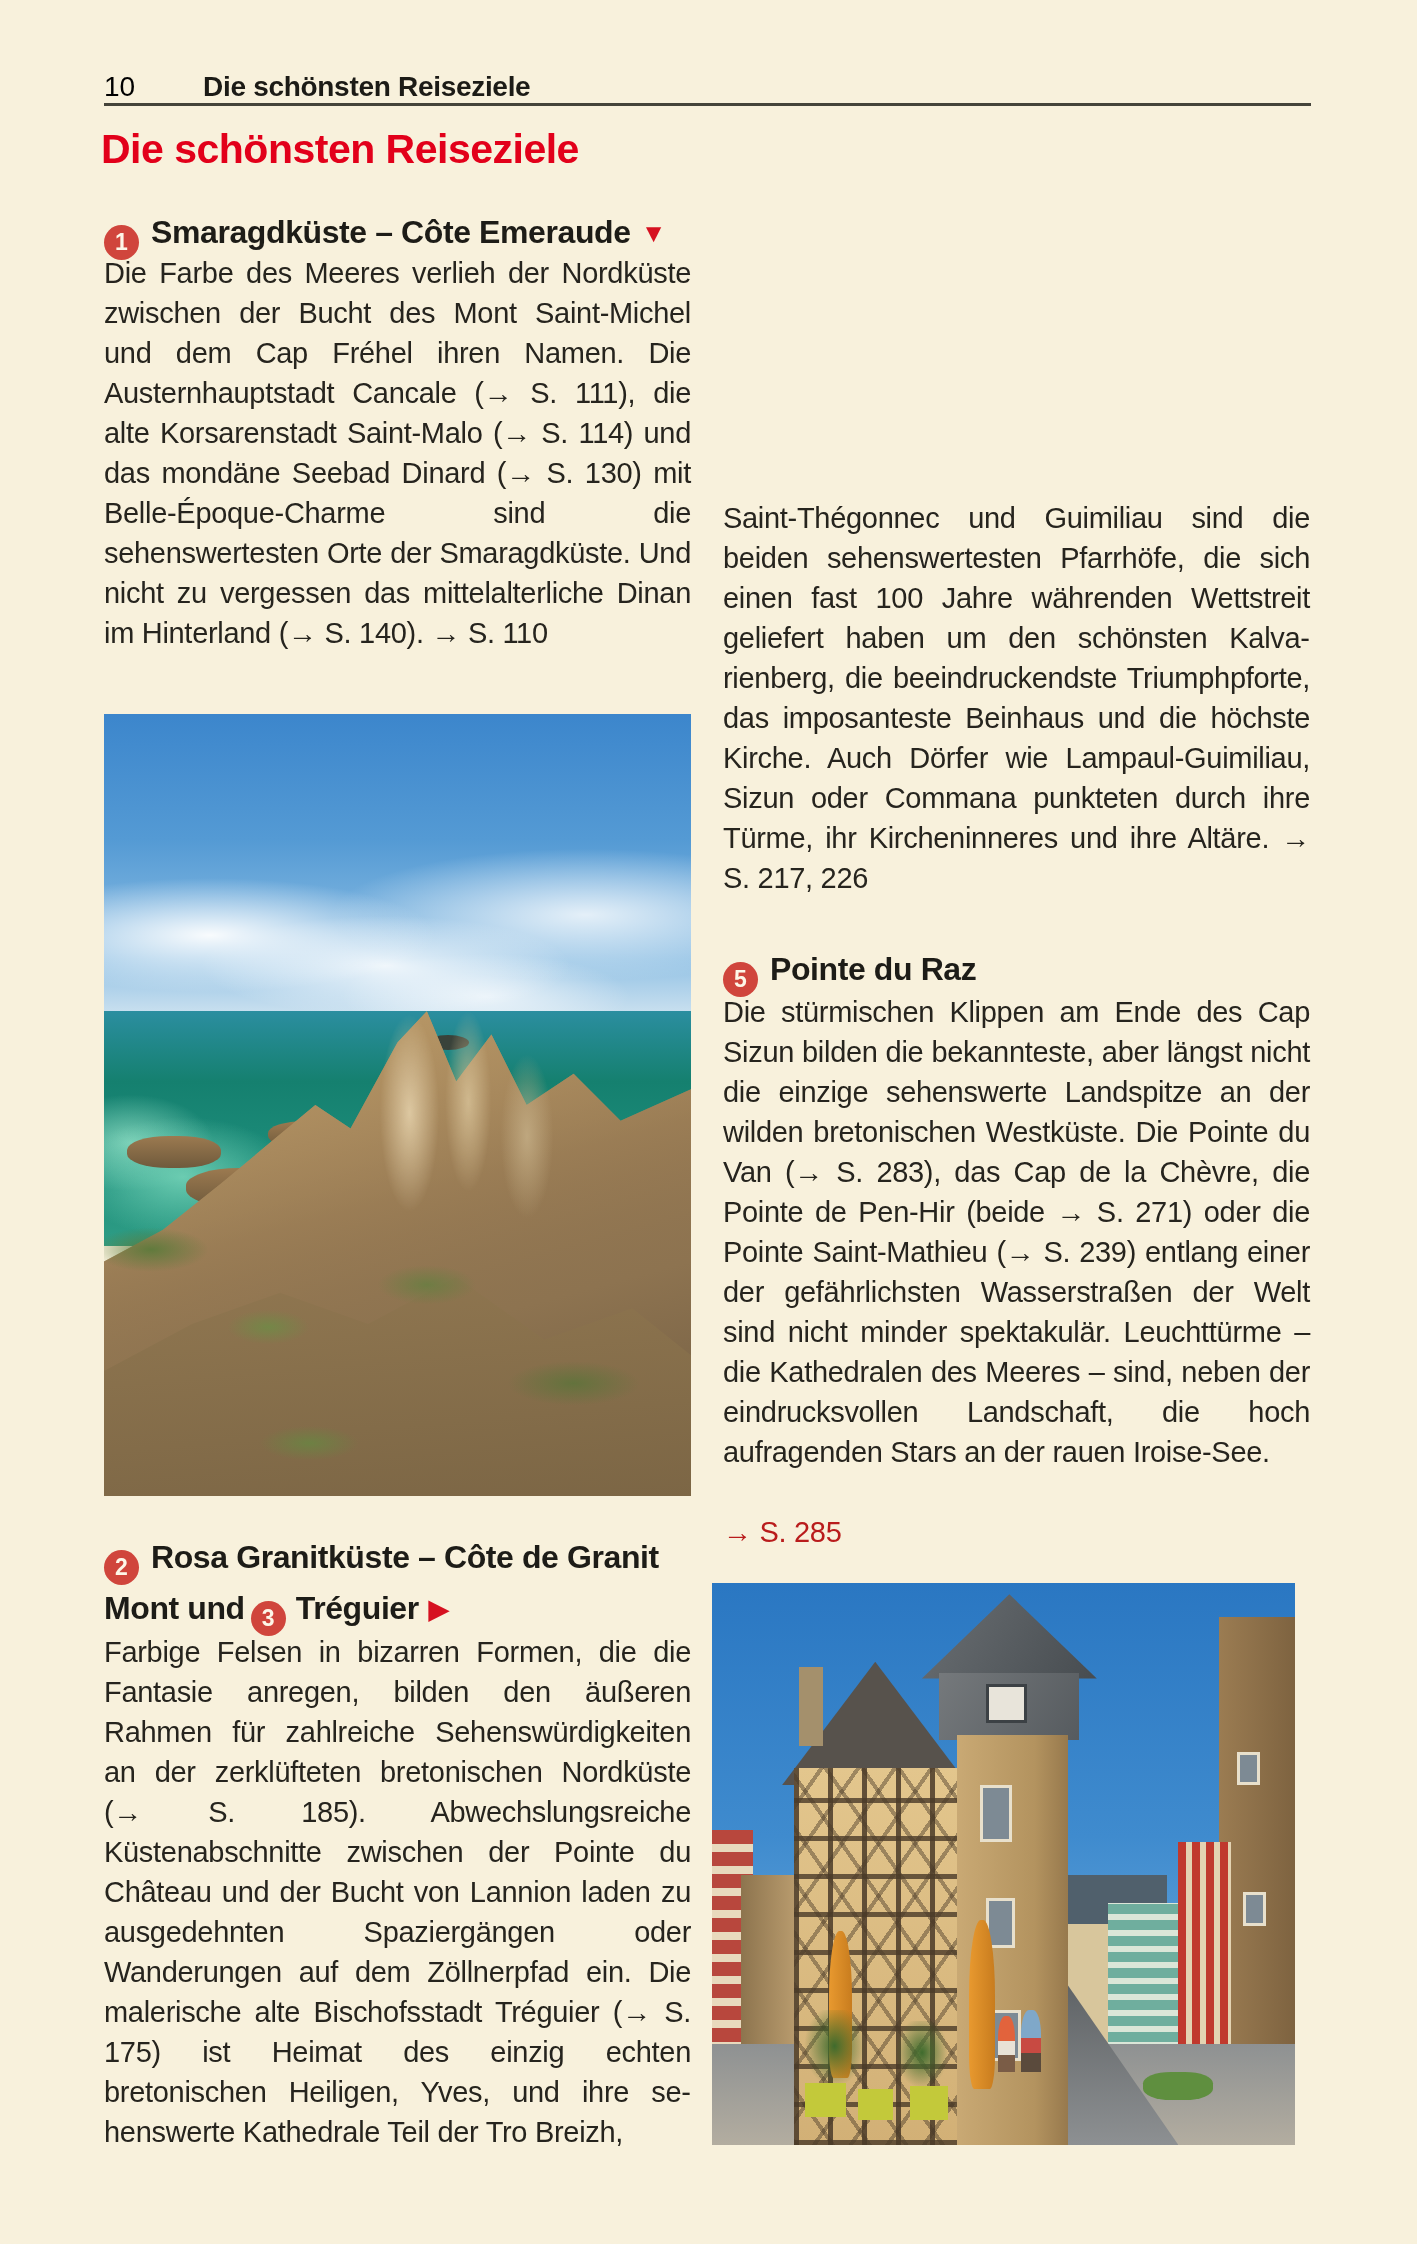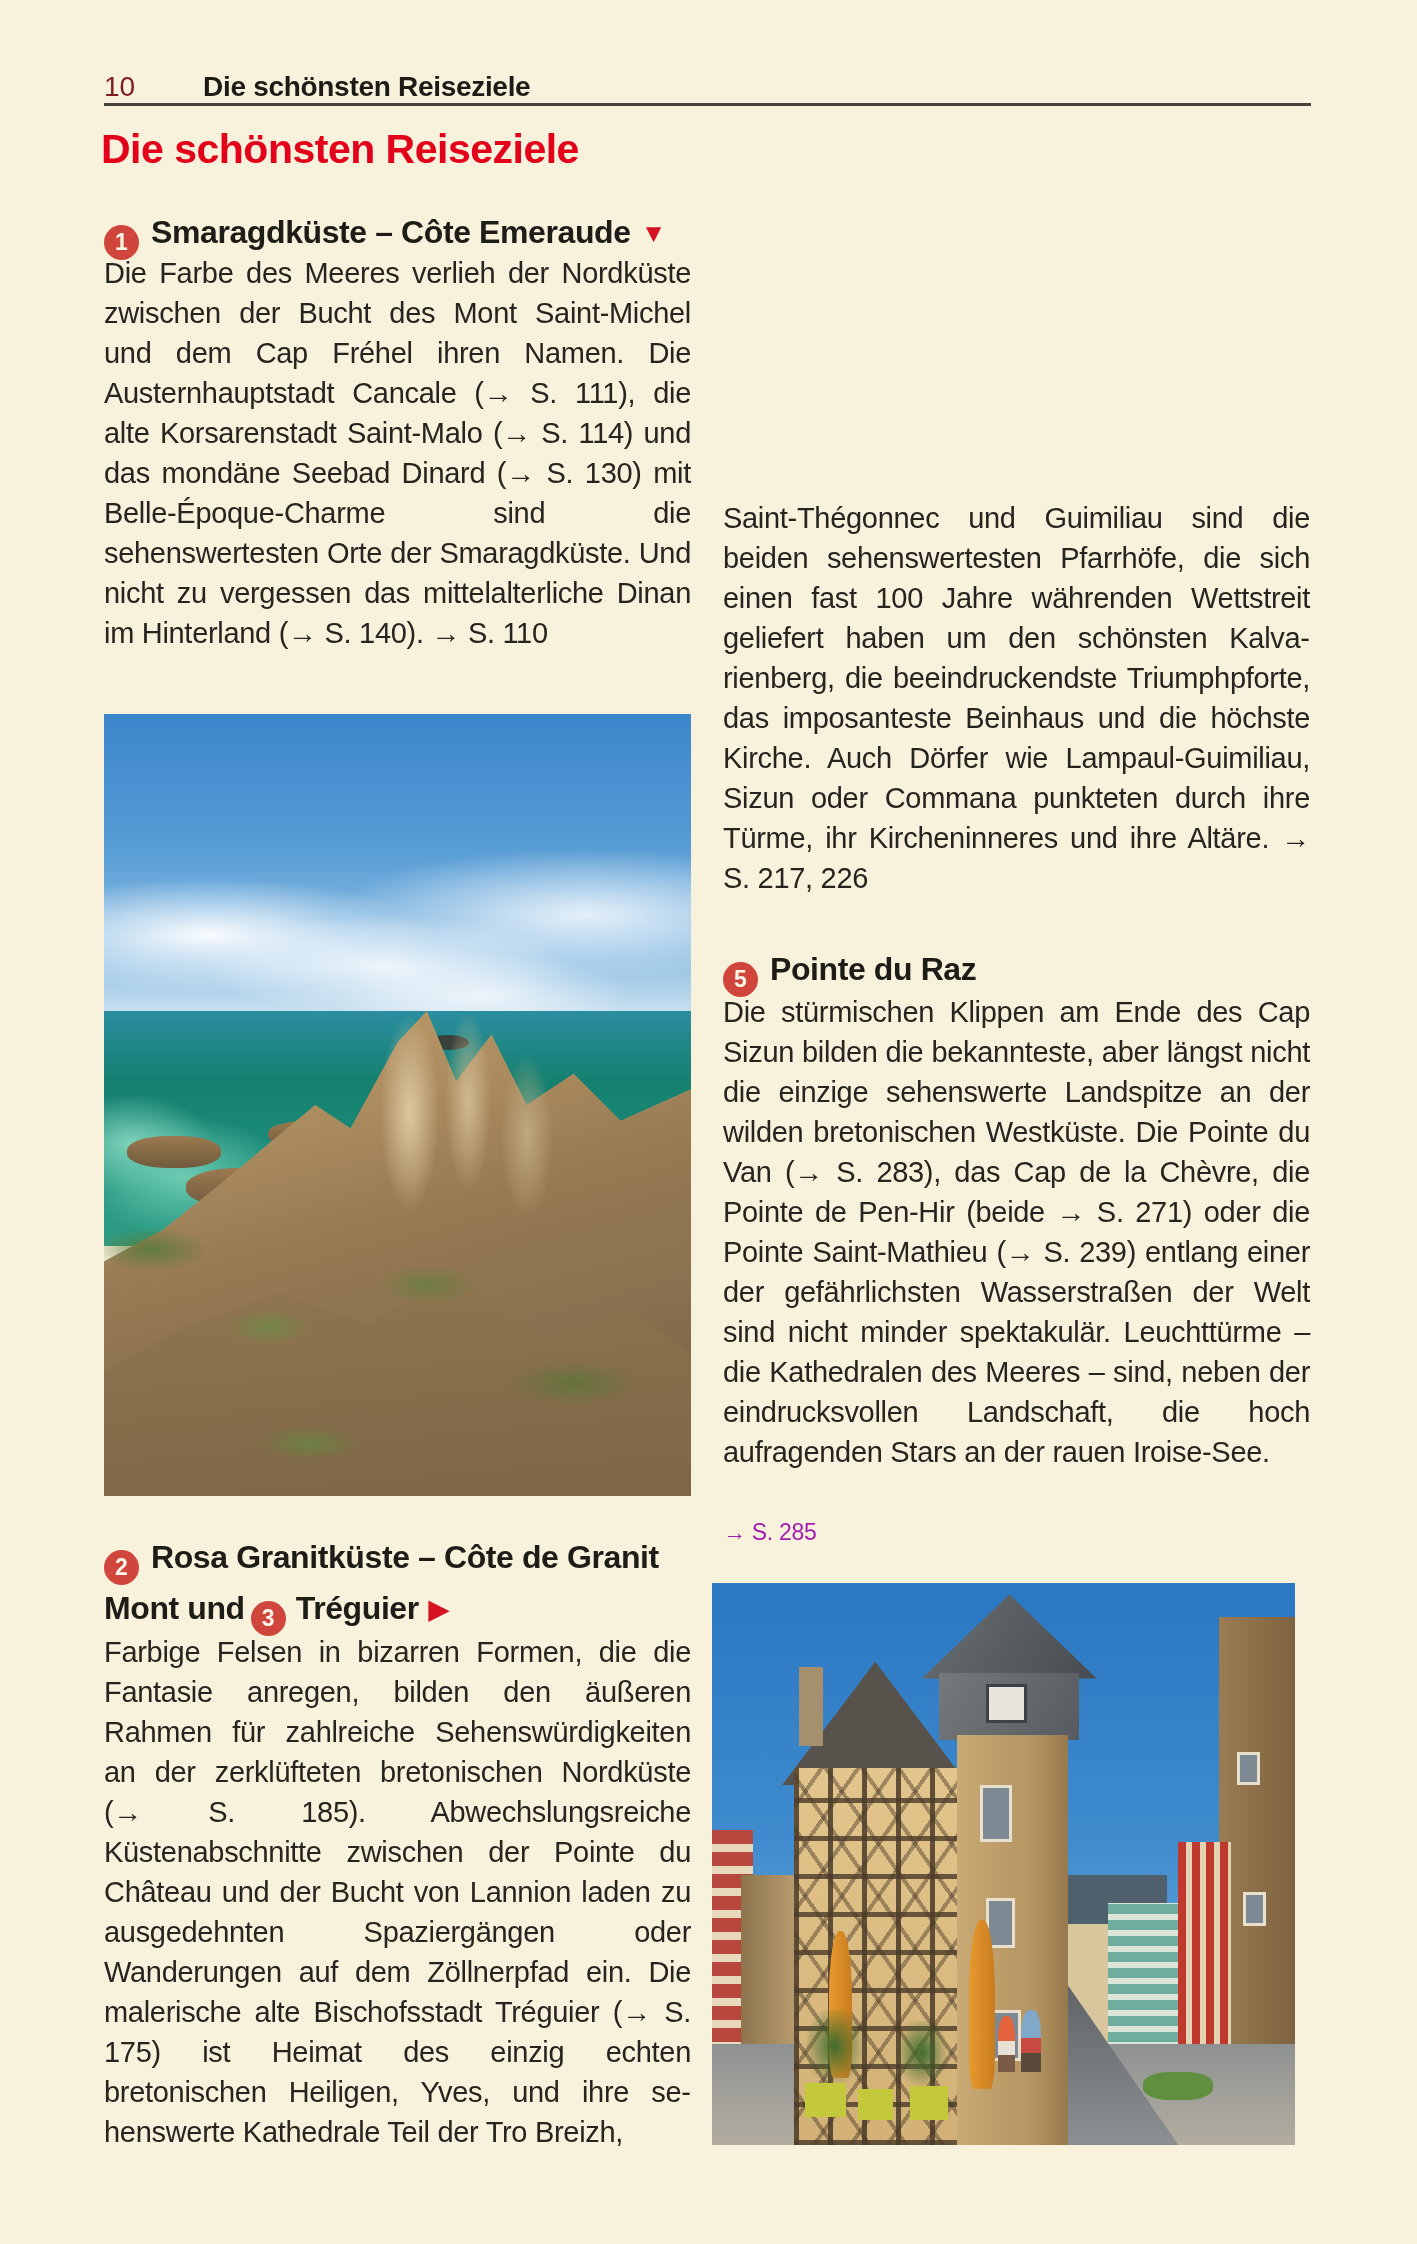--- a/index.html
+++ b/index.html
@@ -5,36 +5,36 @@
   html,body{margin:0;padding:0;}
   .page{
     position:relative;
     width:1417px;height:2244px;
     background:#f8f1dc;
     font-family:"Liberation Sans", sans-serif;
     color:#24221c;
     overflow:hidden;
   }
   
-  .pagenum{position:absolute;left:104px;top:70px;font-size:28px;line-height:34px;color:#7f1d1d;}
+  .pagenum{position:absolute;left:104px;top:70px;font-size:28px;line-height:34px;color:#000000;}
   .runhead{position:absolute;left:203px;top:70px;font-size:28px;line-height:34px;font-weight:bold;color:#1c1b16;letter-spacing:-0.3px;}
   .headrule{position:absolute;left:104px;top:103px;width:1207px;height:3px;background:#45443a;}
   
   .maintitle{position:absolute;left:101px;top:125px;font-size:41px;line-height:48px;font-weight:bold;color:#e2001a;letter-spacing:-0.5px;}
   
   .col-left{left:104px;width:587px;}
   .col-right{left:723px;width:587px;}
   .para{
     position:absolute;
     font-size:29px;line-height:40px;
     text-align:justify;
     letter-spacing:-0.3px;
     color:#26241e;
   }
-  .lastline{position:absolute;font-size:23px;line-height:40px;letter-spacing:-0.3px;color:#a21caf;}
+  .lastline{position:absolute;font-size:29px;line-height:40px;letter-spacing:-0.3px;color:#b91c1c;}
   .sechead{
     position:absolute;
     font-size:32px;line-height:40px;font-weight:bold;color:#1d1c17;letter-spacing:-0.4px;
   }
   .sechead.twoline{line-height:47px;}
   .badge{
     display:inline-flex;align-items:center;justify-content:center;
     width:35px;height:35px;border-radius:50%;
     background:#d0453c;color:#fdf6e8;
     font-size:23px;font-weight:bold;letter-spacing:0;

